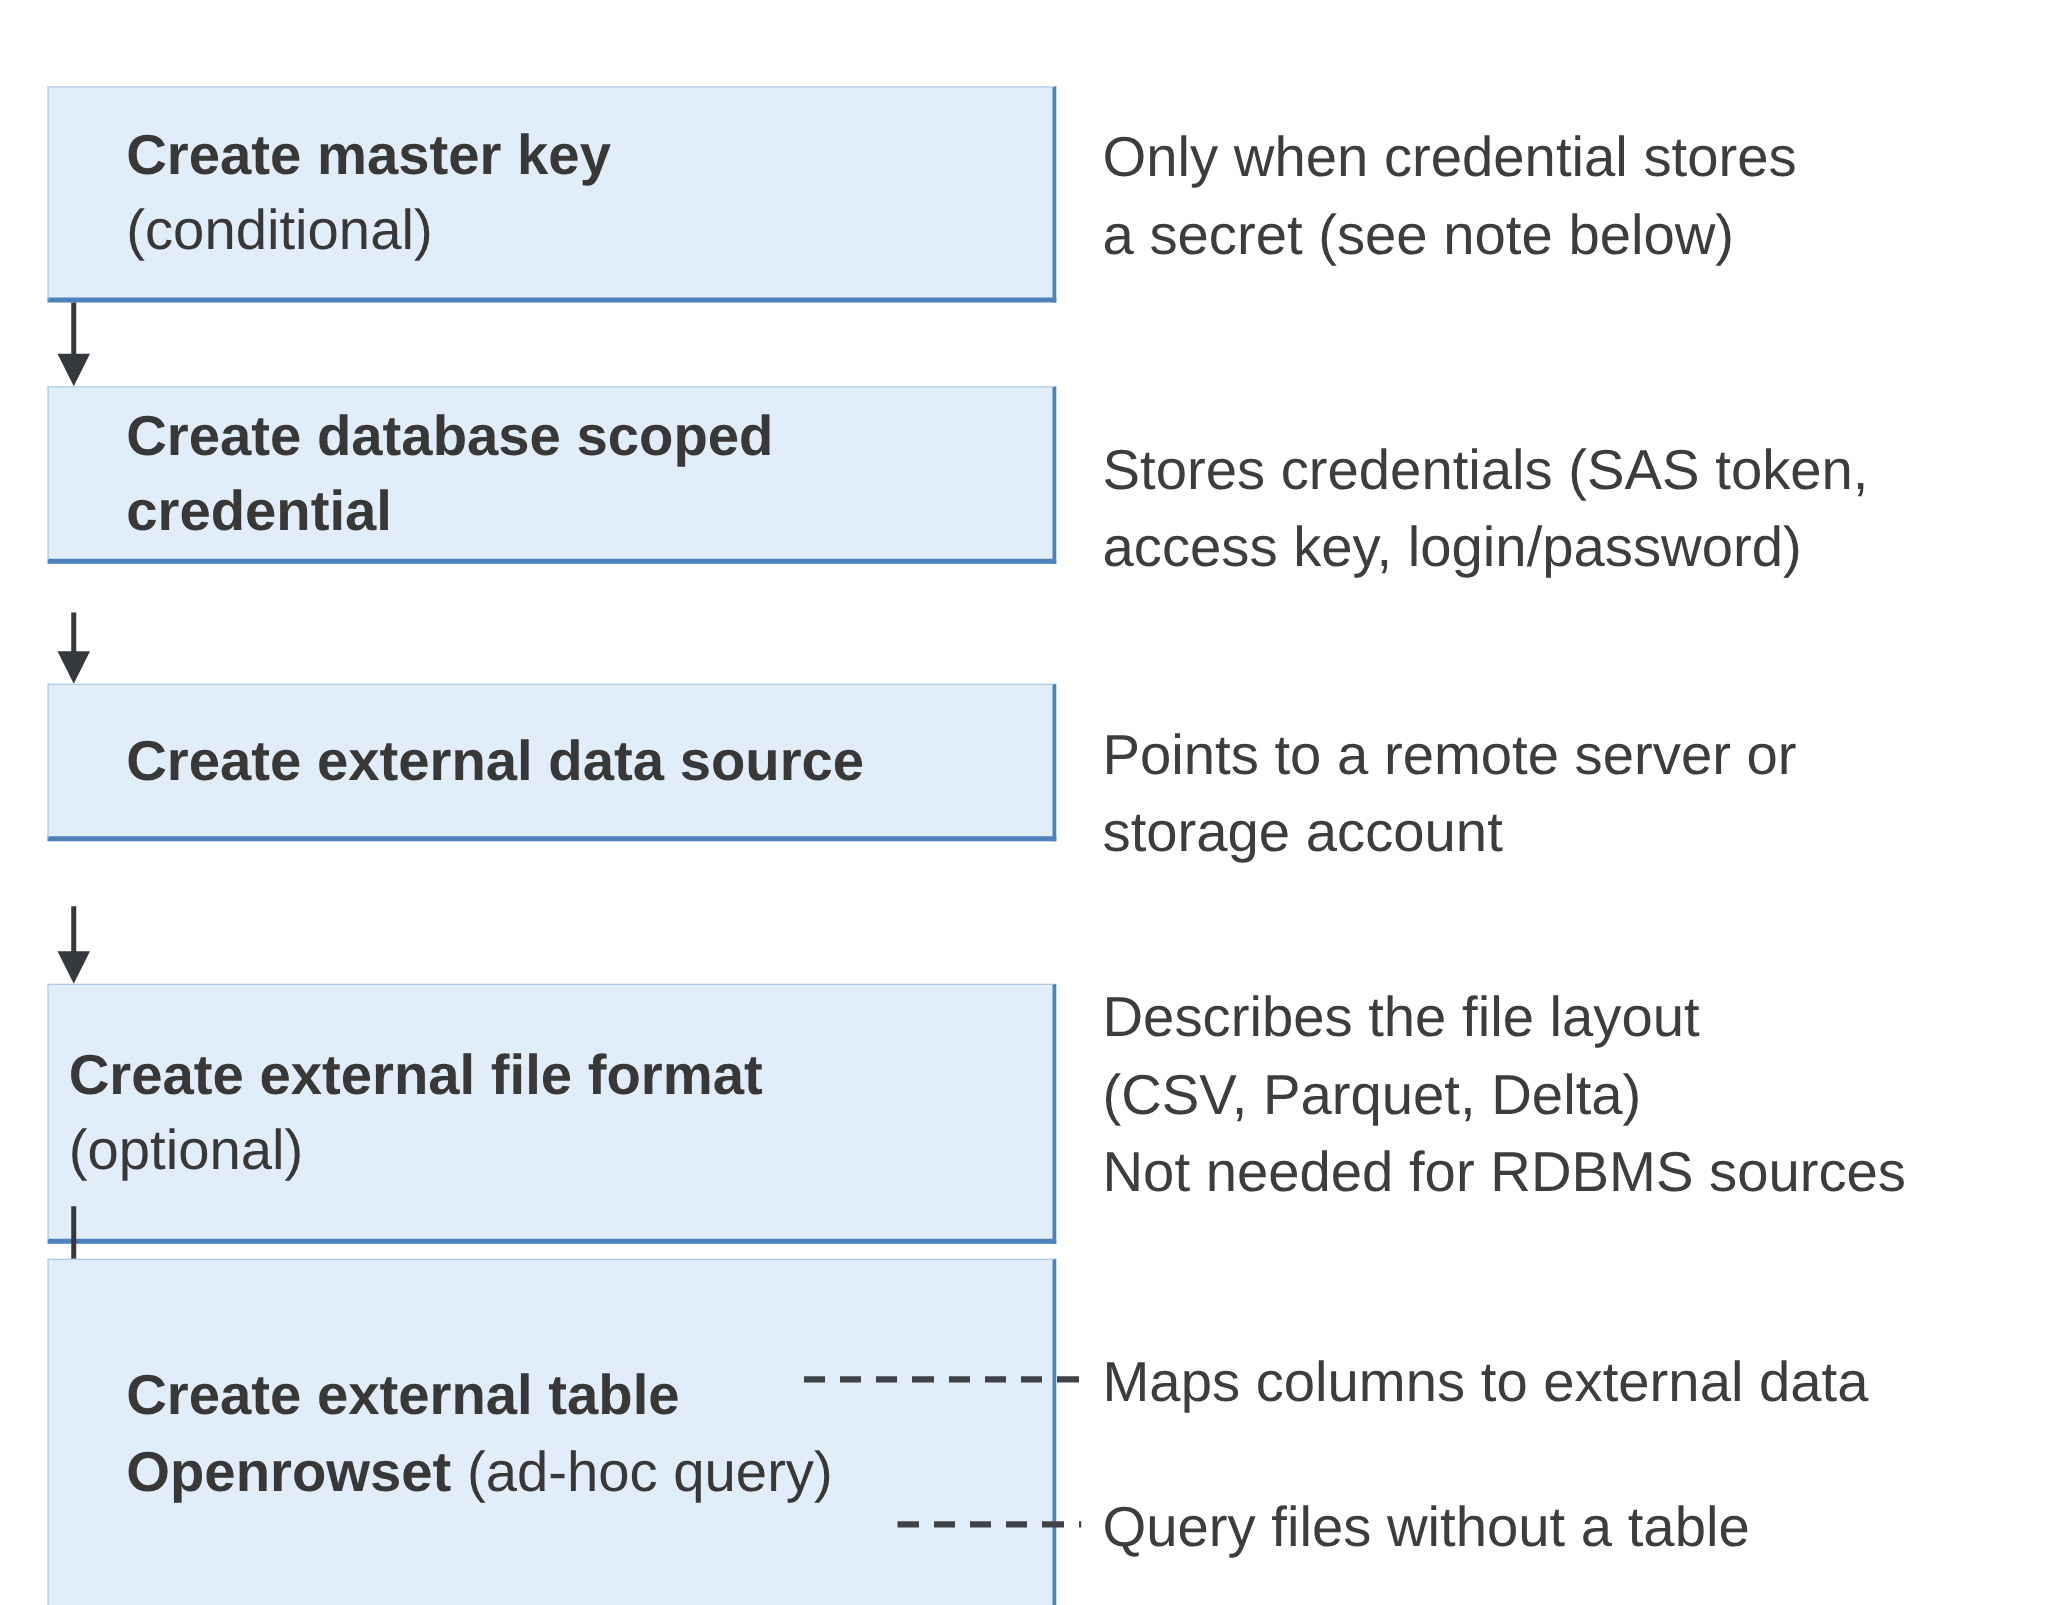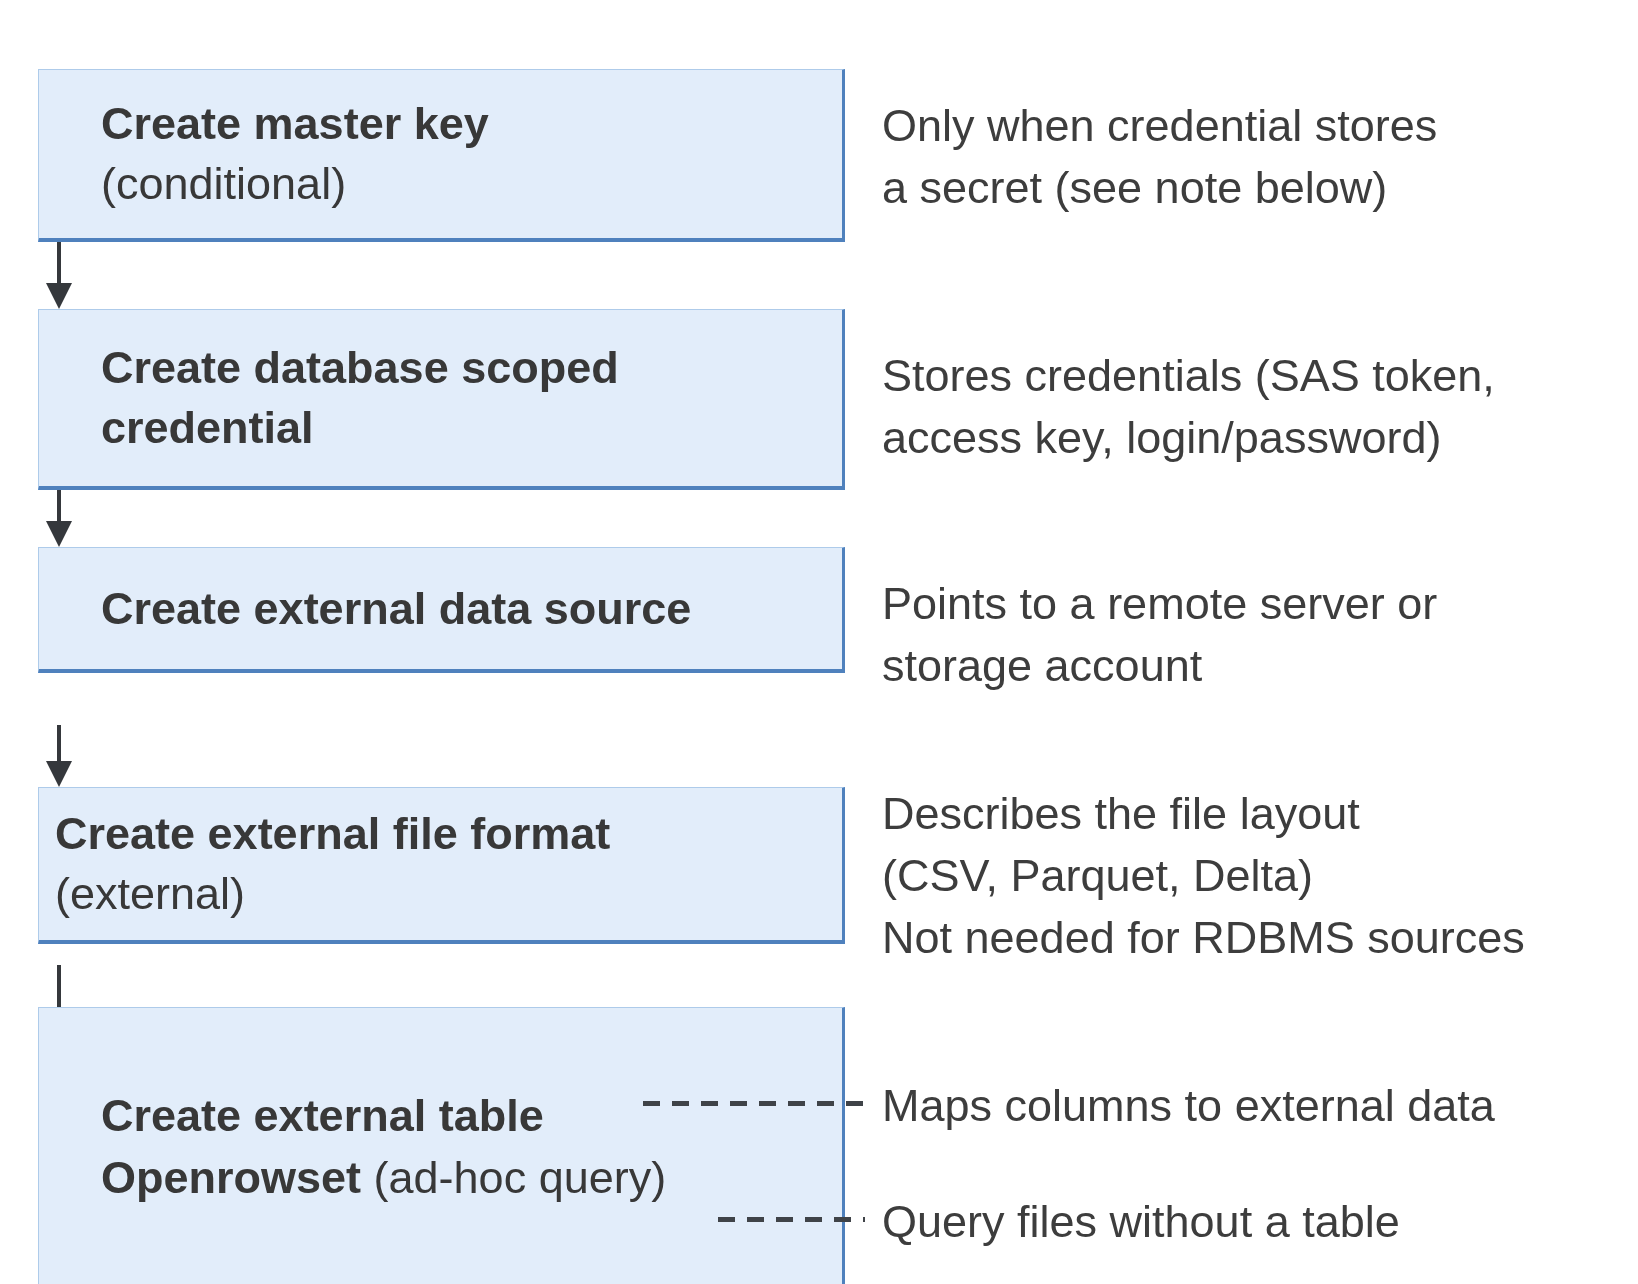--- a/index.html
+++ b/index.html
@@ -27,23 +27,23 @@
     display: flex;
     flex-direction: column;
     justify-content: center;
     padding-left: 62px;
     font-size: 45px;
     line-height: 60px;
     color: #383838;
   }
   .box .title { font-weight: bold; }
   .box1 { top: 34px;   height: 173px; }
-  .box2 { top: 274px;  height: 181px; }
+  .box2 { top: 274px;  height: 142px; }
   .box3 { top: 512px;  height: 126px; }
-  .box4 { top: 752px;  height: 157px; padding-left: 16px; }
+  .box4 { top: 752px;  height: 208px; padding-left: 16px; }
   .box5 { top: 972px; height: 282px; line-height: 62px; }
 
   
   .arrow { position: absolute; left: 45px; width: 28px; }
   .arrow .stem {
     position: absolute; top: 0; left: 12px; width: 4px;
     background: #35383c; bottom: 24px;
   }
   .arrow .head {
     position: absolute; bottom: 0; left: 1px;
@@ -110,21 +110,21 @@
     <div class="title">Create external data source</div>
   </div>
 
   <div class="arrow arrow3">
     <div class="stem"></div>
     <div class="head"></div>
   </div>
 
   <div class="box box4">
     <div class="title">Create external file format</div>
-    <div class="sub">(external)</div>
+    <div class="sub">(optional)</div>
   </div>
 
   <div class="arrow arrow4">
     <div class="stem"></div>
     <div class="head"></div>
   </div>
 
   <div class="box box5">
     <div class="line title">Create external table</div>
     <div class="line">

